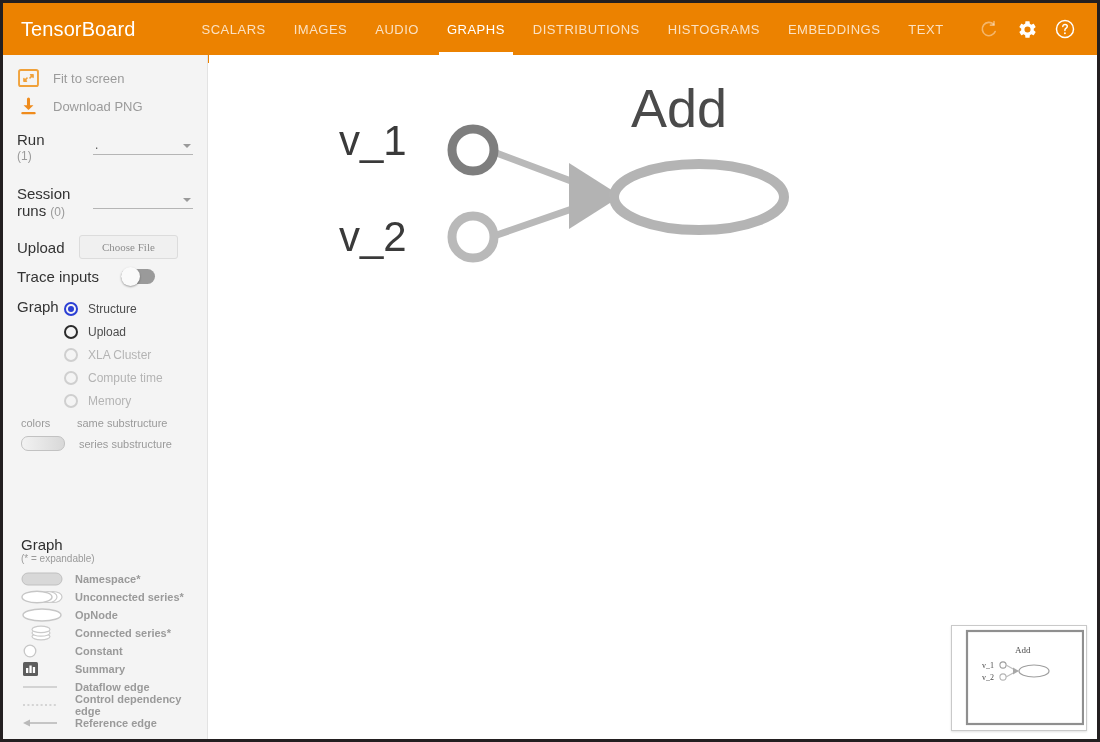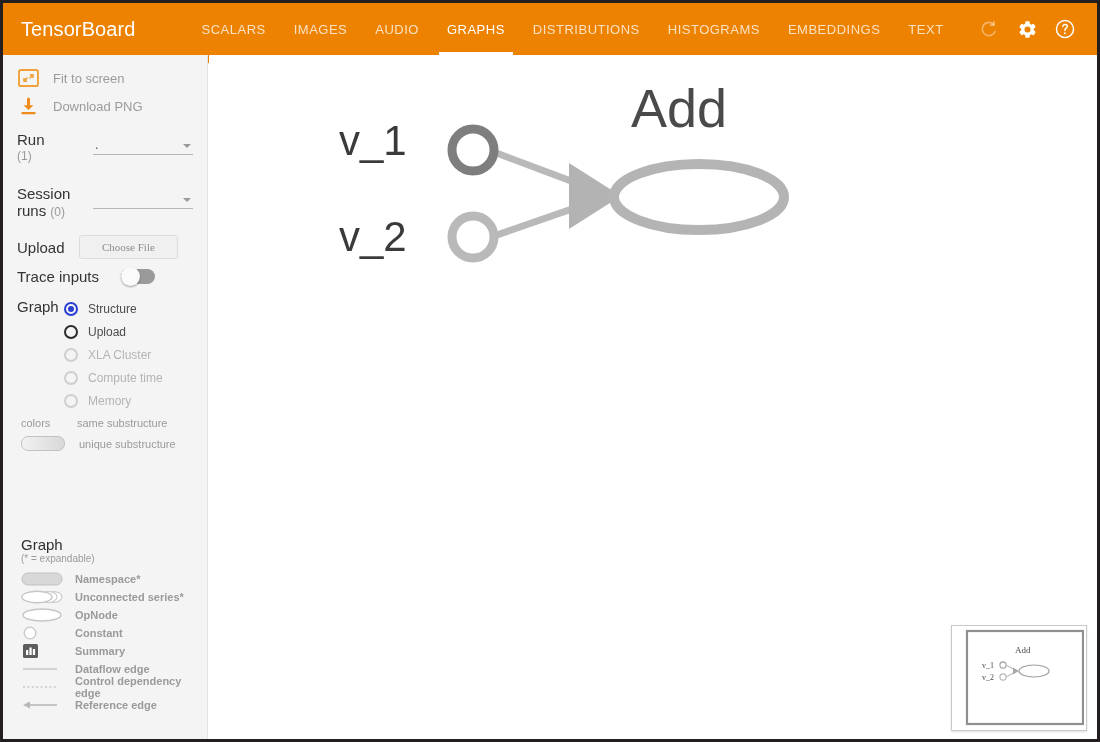--- a/index.html
+++ b/index.html
@@ -443,21 +443,21 @@
         </div>
       </div>
     </div>
 
     <div class="colors-row">
       <span class="k">colors</span>
       <span class="v">same substructure</span>
     </div>
     <div class="colors-row" style="margin-top:7px">
       <span class="grad-swatch"></span>
-      <span class="v">unique substructure</span>
+      <span class="v">series substructure</span>
     </div>
 
     <div id="legend">
       <div id="legend-head">
         <span class="t">Graph</span>
         <span class="s">(* = expandable)</span>
       </div>
 
       <div class="leg-row">
         <span class="leg-ic">
@@ -481,20 +481,30 @@
 
       <div class="leg-row">
         <span class="leg-ic">
           <svg width="42" height="16" viewBox="0 0 42 16">
             <ellipse cx="21" cy="8" rx="19" ry="6" fill="#ffffff" stroke="#c6c6c6" stroke-width="1.4"></ellipse>
           </svg>
         </span>
         <span class="lt">OpNode</span>
       </div>
 
+      <div class="leg-row">
+        <span class="leg-ic">
+          <svg width="42" height="16" viewBox="0 0 42 16">
+            <ellipse cx="20" cy="11.6" rx="9" ry="3.2" fill="#ffffff" stroke="#cacaca" stroke-width="1.2"></ellipse>
+            <ellipse cx="20" cy="8" rx="9" ry="3.2" fill="#ffffff" stroke="#cacaca" stroke-width="1.2"></ellipse>
+            <ellipse cx="20" cy="4.4" rx="9" ry="3.2" fill="#ffffff" stroke="#cacaca" stroke-width="1.2"></ellipse>
+          </svg>
+        </span>
+        <span class="lt">Connected series*</span>
+      </div>
 
       <div class="leg-row">
         <span class="leg-ic">
           <svg width="42" height="16" viewBox="0 0 42 16">
             <circle cx="9" cy="8" r="5.8" fill="#ffffff" stroke="#c6c6c6" stroke-width="1.3"></circle>
           </svg>
         </span>
         <span class="lt">Constant</span>
       </div>
 

